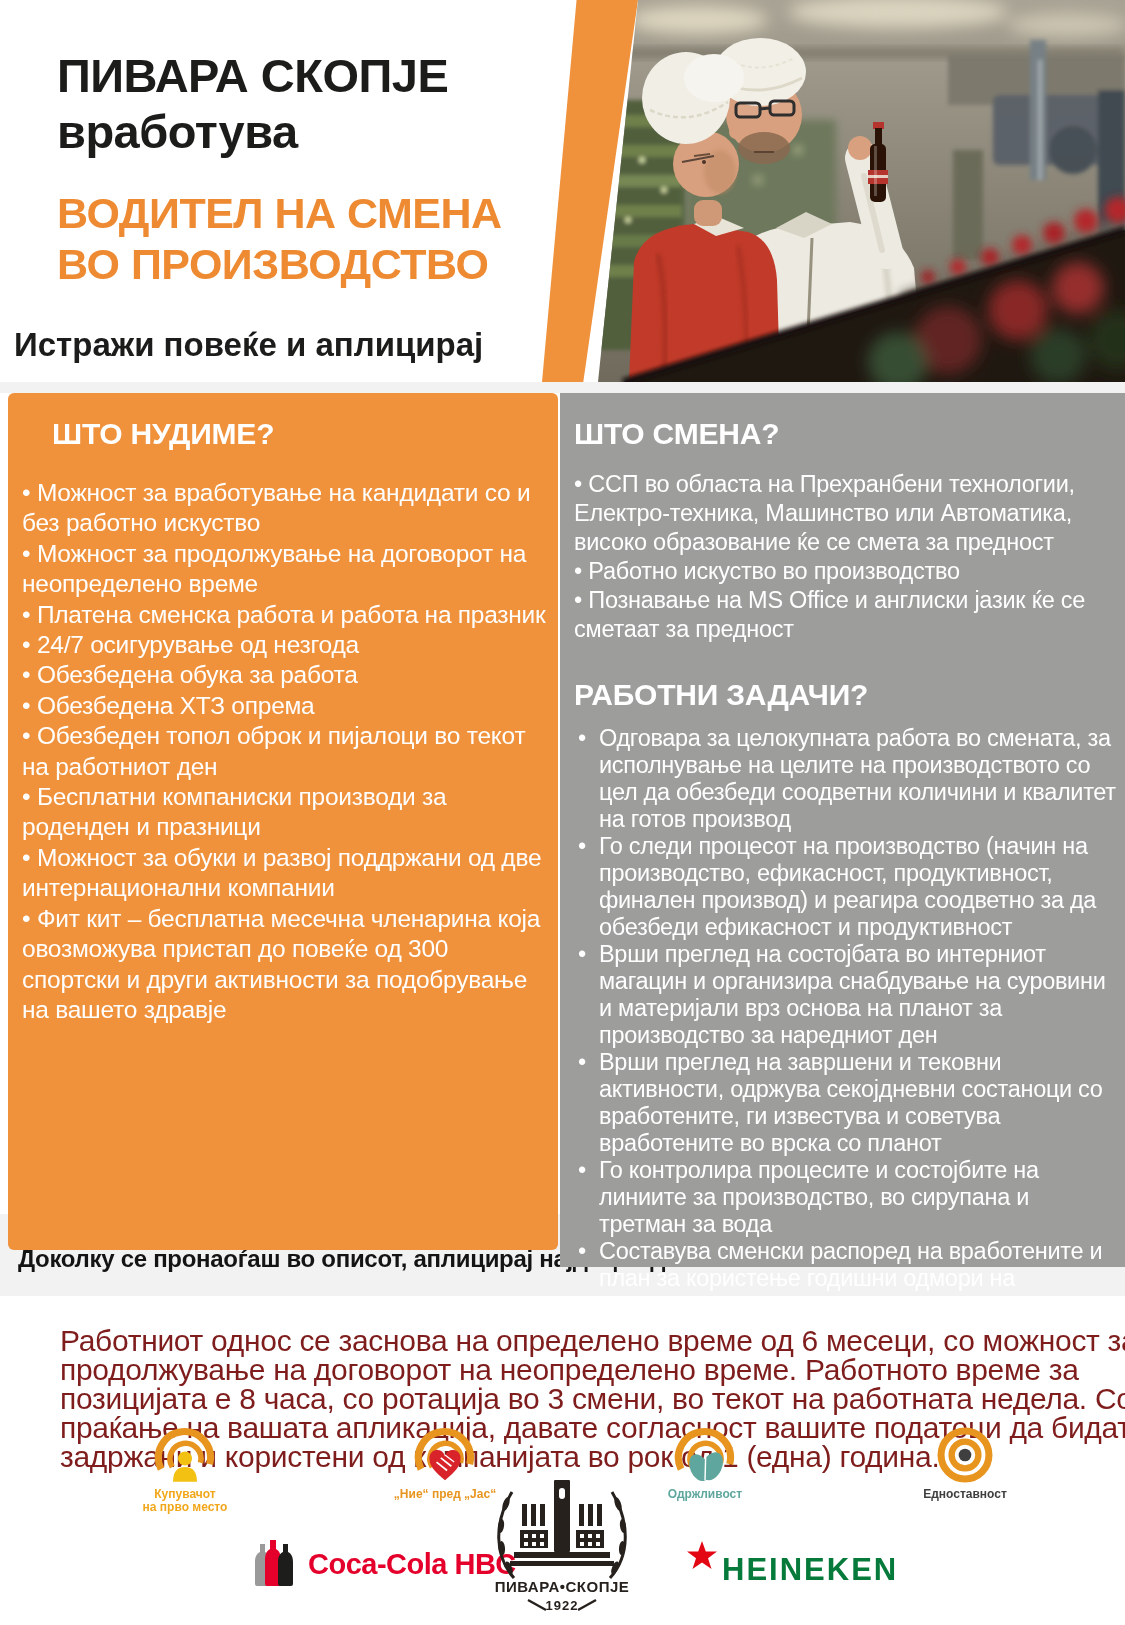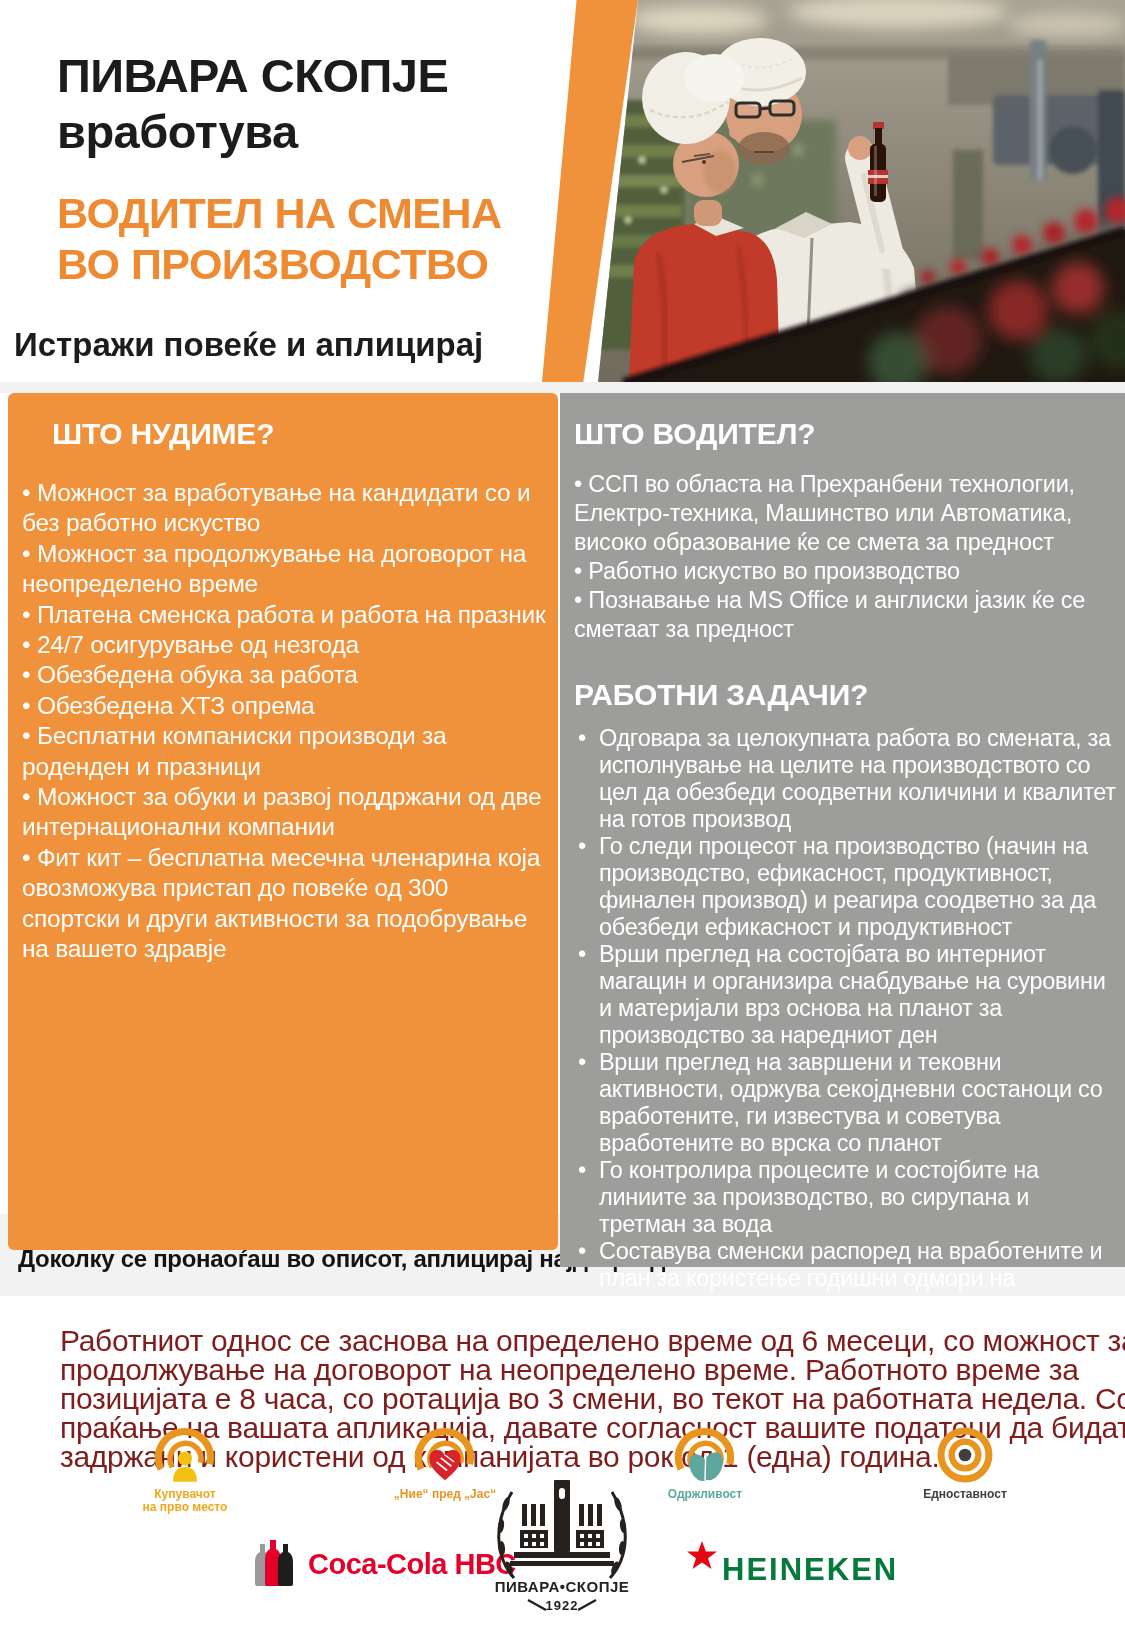--- a/index.html
+++ b/index.html
@@ -207,28 +207,29 @@
 
   <div class="panel panel-left" style="background: rgb(240, 145, 60); border-radius: 6px;">
     <div class="panel-title">ШТО НУДИМЕ?</div>
     <div class="offer-list">
         <div class="offer-item">Можност за вработување на кандидати со и без работно искуство</div>
         <div class="offer-item">Можност за продолжување на договорот на неопределено време</div>
         <div class="offer-item">Платена сменска работа и работа на празник</div>
         <div class="offer-item">24/7 осигурување од незгода</div>
         <div class="offer-item">Обезбедена обука за работа</div>
         <div class="offer-item">Обезбедена ХТЗ опрема</div>
+        <div class="offer-item">Обезбеден топол оброк и пијалоци во текот на работниот ден</div>
         <div class="offer-item">Бесплатни компаниски производи за роденден и празници</div>
         <div class="offer-item">Можност за обуки и развој поддржани од две интернационални компании</div>
         <div class="offer-item">Фит кит – бесплатна месечна членарина која овозможува пристап до повеќе од 300 спортски и други активности за подобрување на вашето здравје</div>
       </div>
   </div>
 
   <div class="panel panel-right" style="background: rgb(157, 157, 155);">
-    <div class="panel-title">ШТО ВОДИТЕЛ?</div>
+    <div class="panel-title">ШТО СМЕНА?</div>
     <div class="req-list">
         <div class="req-item">ССП во областа на Прехранбени технологии, Електро-техника, Машинство или Автоматика, високо образование ќе се смета за предност</div>
         <div class="req-item">Работно искуство во производство</div>
         <div class="req-item">Познавање на MS Office и англиски јазик ќе се сметаат за предност</div>
       </div>
     <div class="panel-title second">РАБОТНИ ЗАДАЧИ?</div>
     <div class="task-list">
         <div class="task-item">Одговара за целокупната работа во смената, за исполнување на целите на производството со цел да обезбеди соодветни количини и квалитет на готов производ</div>
         <div class="task-item">Го следи процесот на производство (начин на производство, ефикасност, продуктивност, финален производ) и реагира соодветно за да обезбеди ефикасност и продуктивност</div>
         <div class="task-item">Врши преглед на состојбата во интерниот магацин и организира снабдување на суровини и материјали врз основа на планот за производство за наредниот ден</div>

